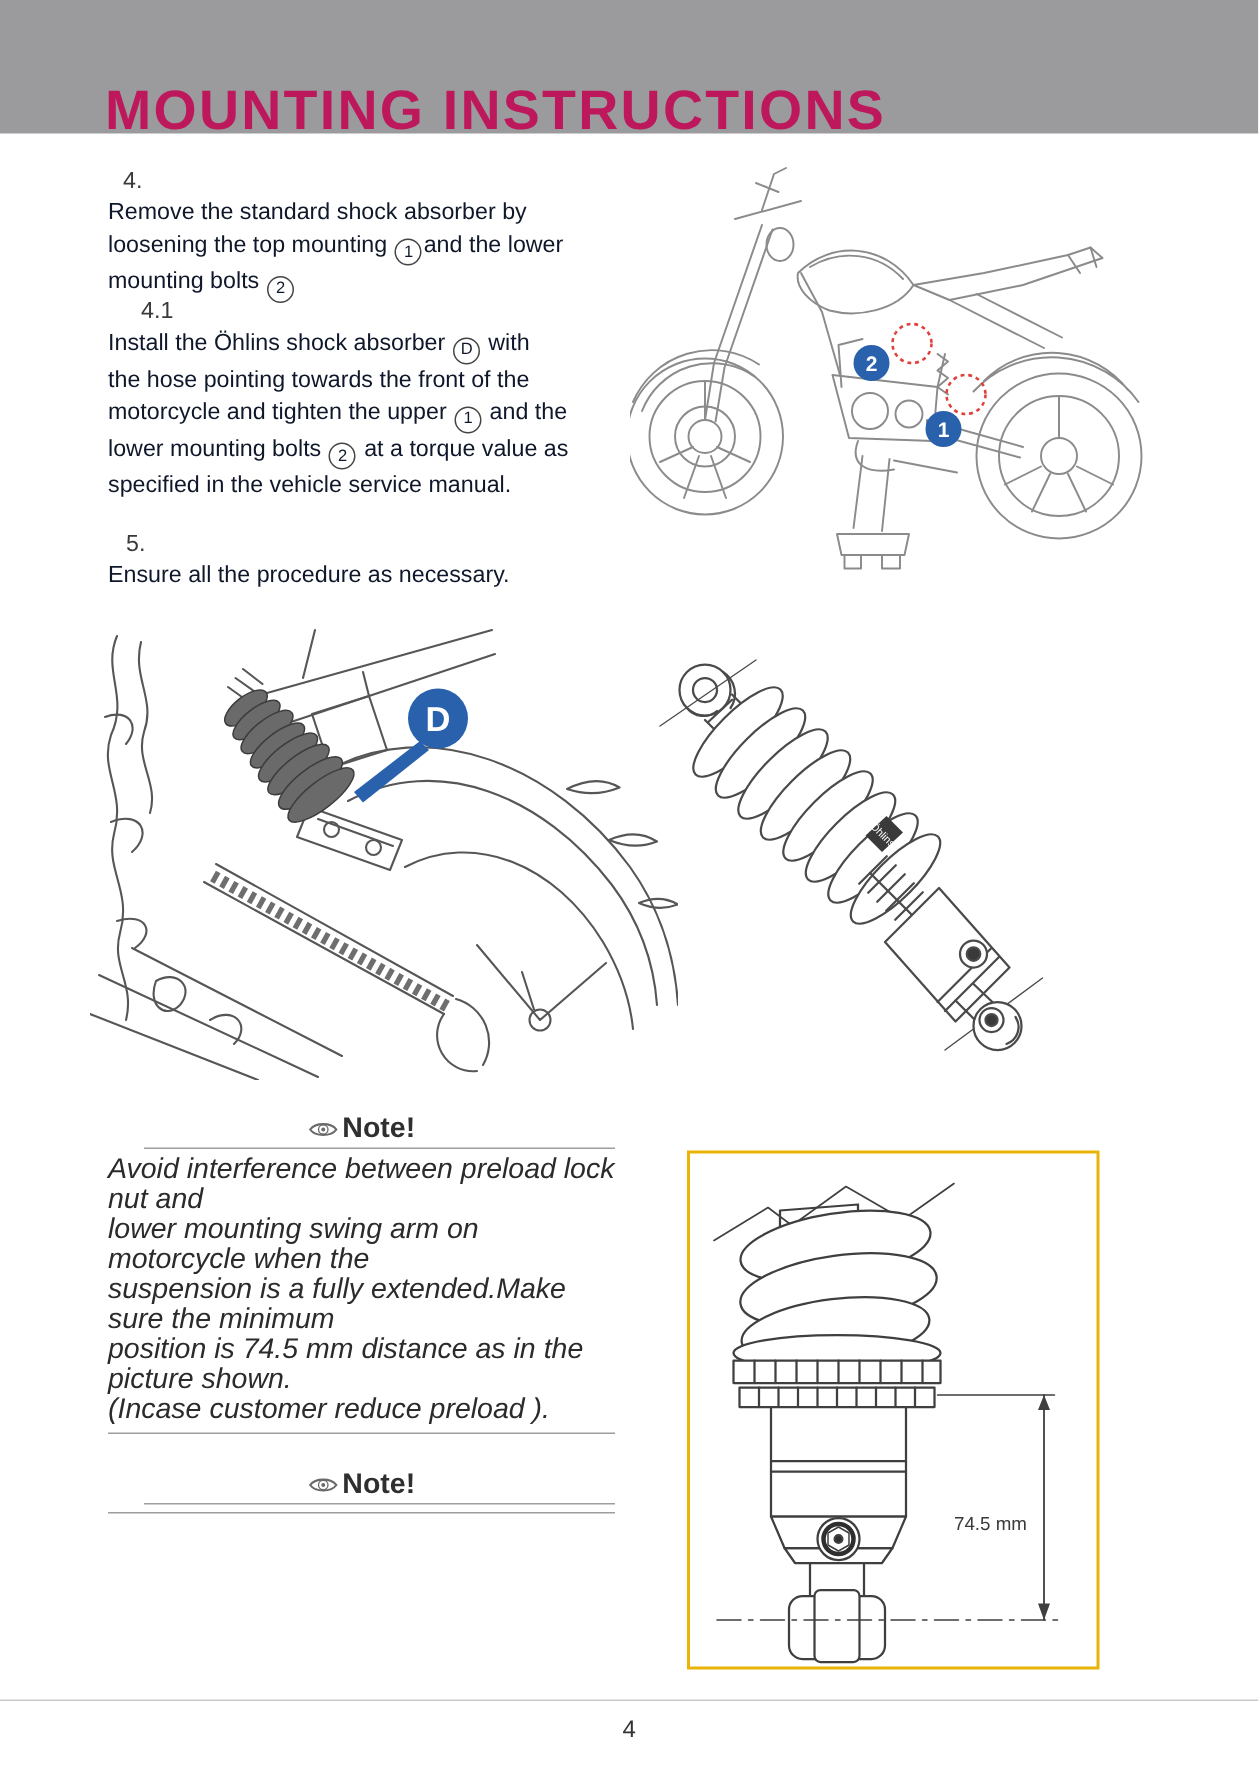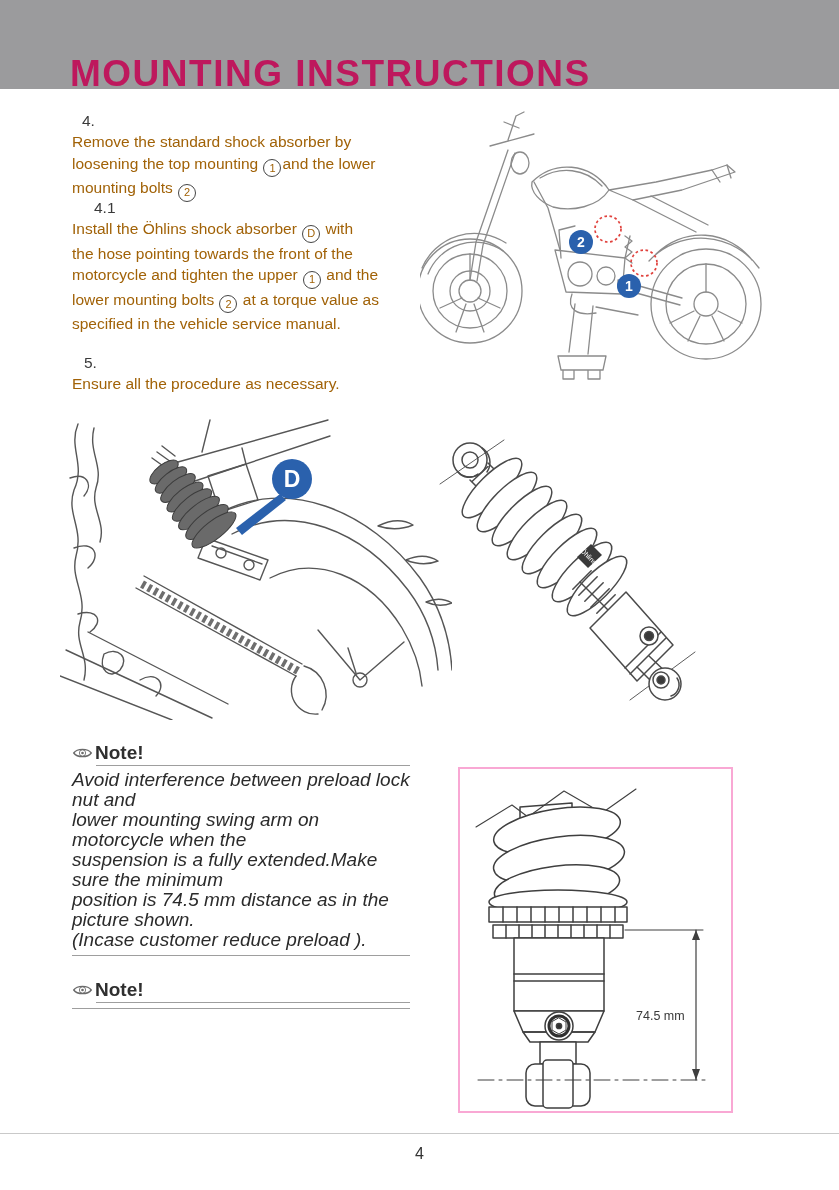--- a/index.html
+++ b/index.html
@@ -4,33 +4,33 @@
 <style>
   html,body{margin:0;padding:0;background:#fff;}
   .page{position:relative;width:839px;height:1190px;background:#ffffff;overflow:hidden;
         font-family:"Liberation Sans","DejaVu Sans",sans-serif;color:#3a3a3a;}
   
   .header-bar{position:absolute;left:0;top:0;width:839px;height:89px;background:#9b9b9d;}
   .header-title{position:absolute;left:70px;top:53px;font-size:37px;font-weight:bold;
         letter-spacing:1.5px;color:#be185d;white-space:nowrap;}
   
   .num{position:absolute;font-size:15.5px;line-height:21.5px;color:#3a3a3a;}
-  .para{position:absolute;font-size:15.5px;line-height:21.5px;color:#a16207;
+  .para{position:absolute;font-size:15.5px;line-height:21.5px;color:#0f172a;
         white-space:pre-line;width:348px;}
   .circ{display:inline-flex;align-items:center;justify-content:center;
         width:16px;height:16px;border:1.4px solid #454545;border-radius:50%;
         font-size:11px;font-style:normal;line-height:1;margin:0 1px;vertical-align:-3px;
         background:#fff;}
   
   .fig{position:absolute;}
   .boxfig{position:absolute;left:458px;top:767px;width:275px;height:346px;
-        border:2px solid #f9a8d4;box-sizing:border-box;background:#fff;}
+        border:2px solid #eab308;box-sizing:border-box;background:#fff;}
   
   .section{position:absolute;left:72px;width:338px;}
-  .sec-head{display:flex;align-items:center;gap:2px;height:22px;}
+  .sec-head{display:flex;align-items:center;gap:2px;height:22px;justify-content:center;}
   .sec-title{font-weight:bold;font-size:19px;color:#2f2f2f;}
   .head-rule{border-top:1.3px solid #9e9e9e;margin-top:1px;margin-left:24px;}
   .sec-body{font-style:italic;font-size:19px;line-height:20px;color:#2b2b2b;
         white-space:pre-line;margin-top:4px;}
   .end-rule{border-top:1.3px solid #9e9e9e;margin-top:5px;}
   
   .footer-rule{position:absolute;left:0;top:1133px;width:839px;border-top:1px solid #c9c9c9;}
   .page-num{position:absolute;left:0;top:1145px;width:839px;text-align:center;
         font-size:16px;color:#333;}
   svg text{font-family:"Liberation Sans","DejaVu Sans",sans-serif;}

